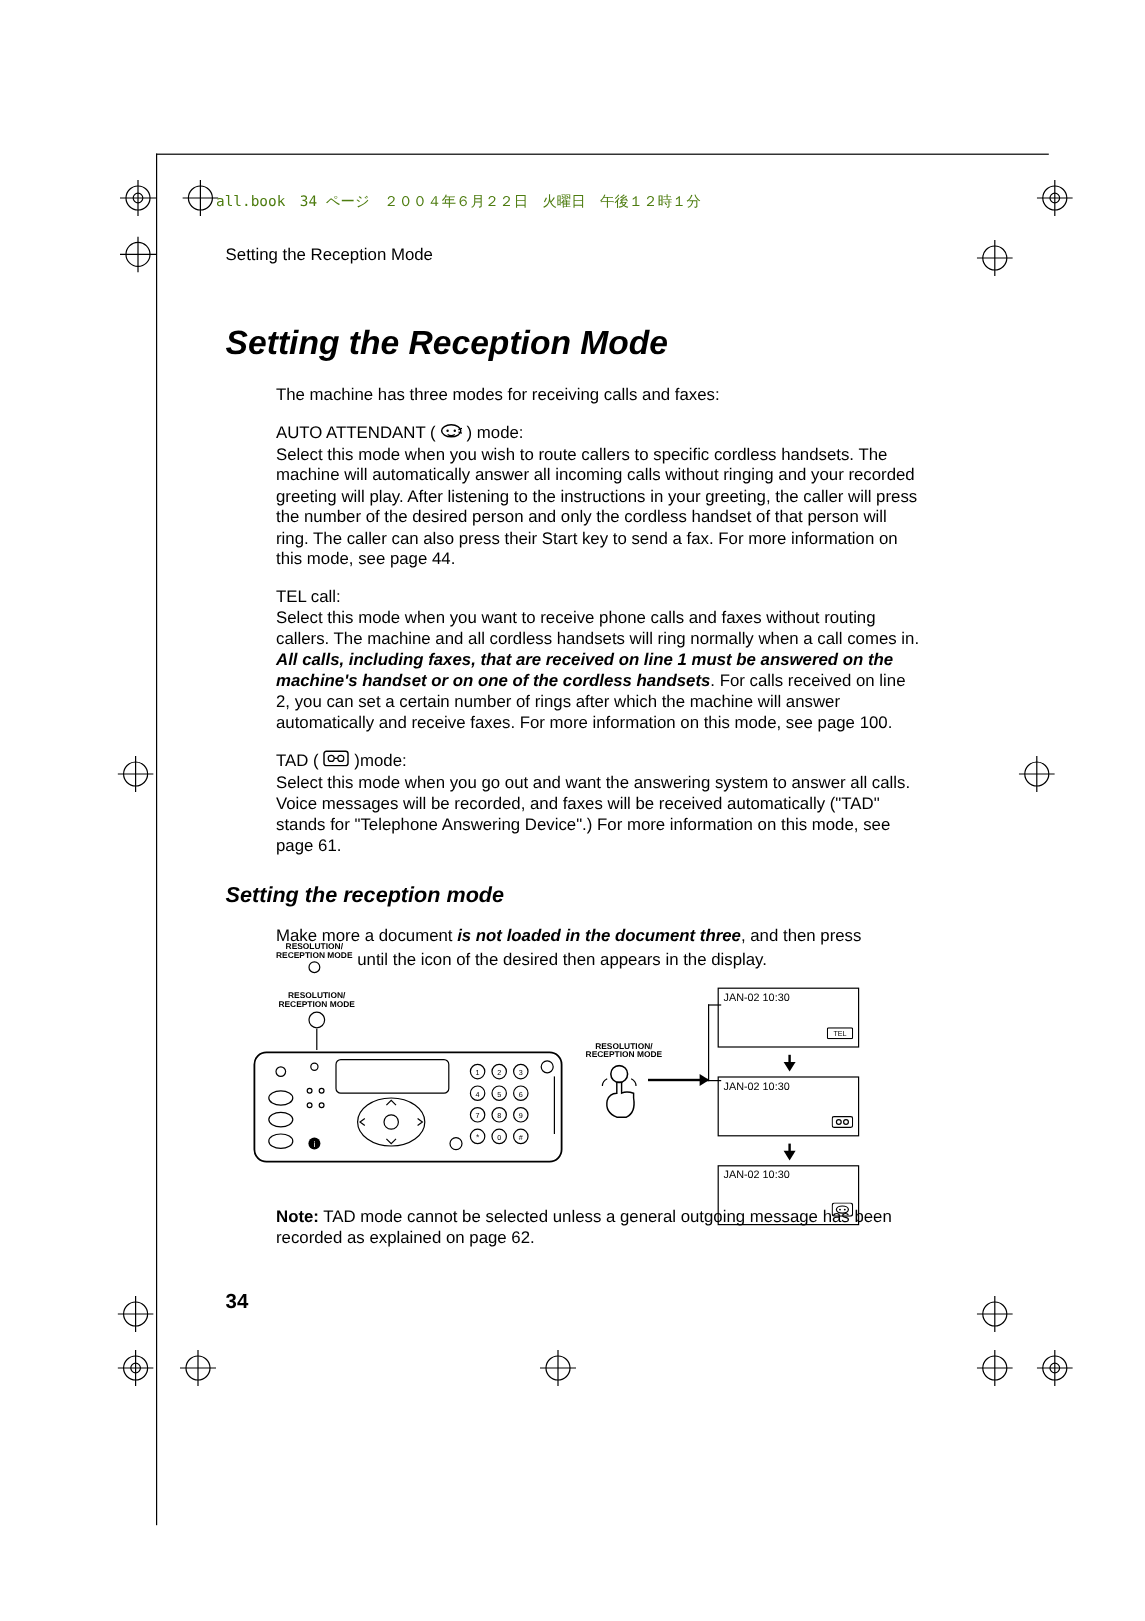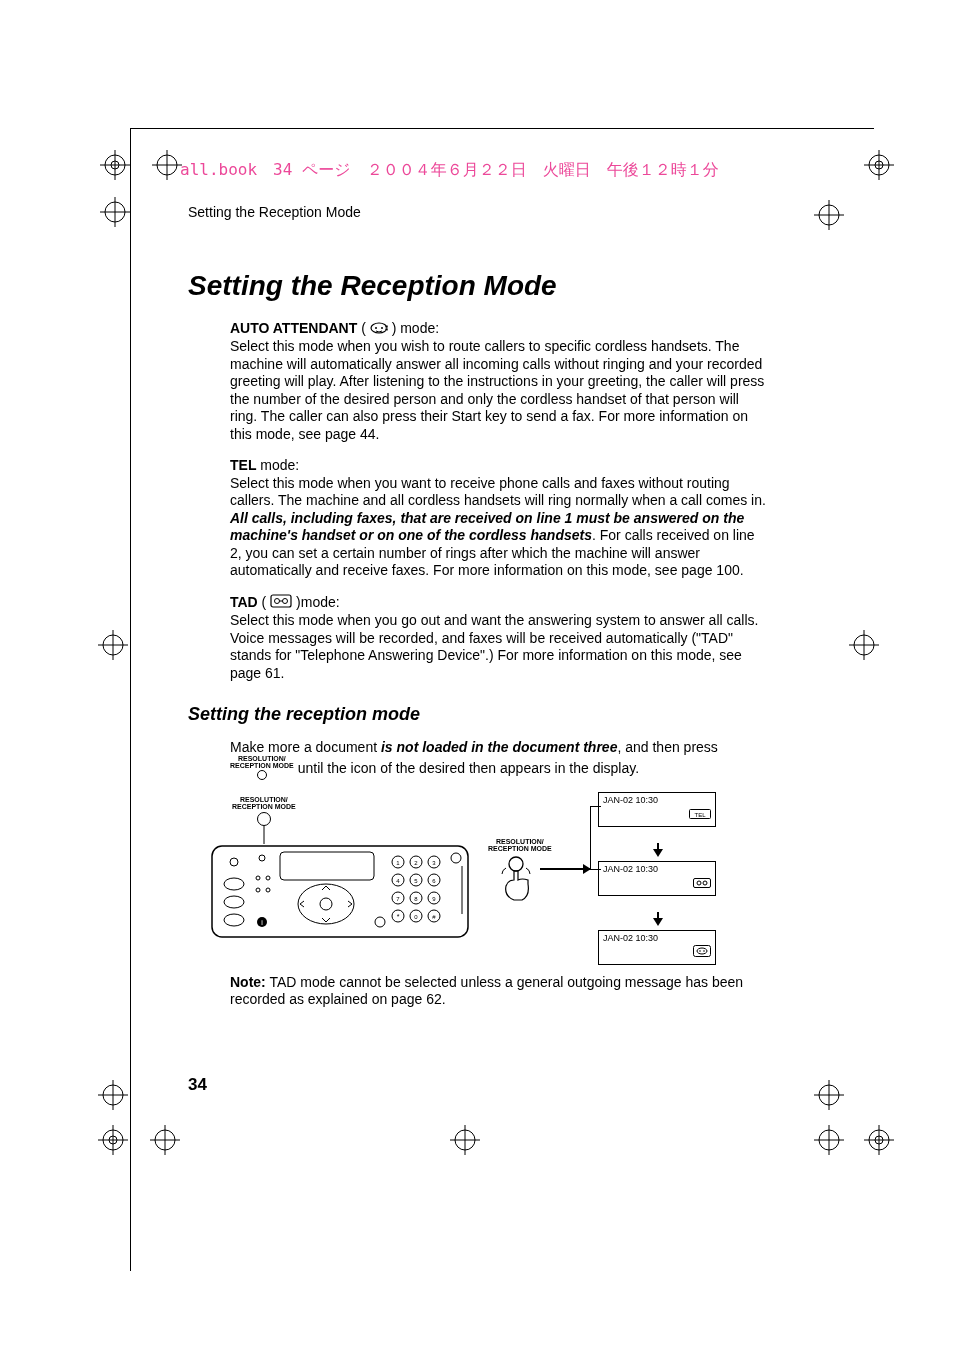--- a/index.html
+++ b/index.html
@@ -31,23 +31,23 @@
     position: absolute;
     top: 128px;
     bottom: 80px;
     left: 130px;
     border-left: 1px solid #000;
   }
   .book-header {
     position: absolute;
     top: 160px;
     left: 180px;
-    font-size: 16px;
+    font-size: 12px;
     font-family: "MS Gothic", monospace;
-    color: #ec4899;
+    color: #4d7c0f;
   }
   .page {
     position: absolute;
     top: 204px;
     left: 188px;
     width: 580px;
   }
   .page-header {
     font-size: 14px;
     margin-bottom: 50px;
@@ -57,21 +57,21 @@
     font-weight: bold;
     font-size: 28px;
     margin: 0 0 18px 0;
   }
   .body {
     margin-left: 42px;
     font-size: 14px;
     line-height: 1.25;
   }
   .body p { margin: 0 0 14px 0; }
-  .mode-label { font-weight: bold; }
+  .mode-label { font-weight: normal; }
   h2.subtitle {
     font-style: italic;
     font-weight: bold;
     font-size: 18px;
     margin: 22px 0 14px 0;
   }
   .inline-icon {
     display: inline-block;
     vertical-align: middle;
   }
@@ -167,27 +167,27 @@
     border-bottom: 5px solid transparent;
   }
   .diag-displays {
     position: absolute;
     top: -4px;
     left: 388px;
     width: 120px;
   }
   .display-box {
     width: 118px;
-    height: 35px;
+    height: 50px;
     border: 1px solid #000;
     font-size: 9px;
     position: relative;
     padding: 2px 4px;
     box-sizing: border-box;
-    margin-bottom: 22px;
+    margin-bottom: 12px;
   }
   .display-box .dtime { font-size: 9px; }
   .display-box .dicon {
     position: absolute;
     right: 4px;
     bottom: 3px;
   }
   .down-arrow {
     width: 0;
     height: 0;
@@ -332,36 +332,37 @@
 </div>
 
 <div class="book-header">all.book　34 ページ　２００４年６月２２日　火曜日　午後１２時１分</div>
 
 <div class="page">
   <div class="page-header">Setting the Reception Mode</div>
 
   <h1 class="title">Setting the Reception Mode</h1>
 
   <div class="body">
+    <p>The machine has three modes for receiving calls and faxes:</p>
 
     <p>
       <span class="mode-label">AUTO ATTENDANT</span><span> ( </span><span class="inline-icon">
         <svg width="18" height="12" viewBox="0 0 18 12">
             <ellipse cx="9" cy="6" rx="8" ry="5" fill="none" stroke="#000" stroke-width="1.2"></ellipse>
             <circle cx="6" cy="6" r="1" fill="#000"></circle>
             <circle cx="12" cy="6" r="1" fill="#000"></circle>
             <path d="M 6 9 Q 9 11 12 9" fill="none" stroke="#000" stroke-width="1"></path>
             <path d="M 15 5 L 18 4 M 15 7 L 18 8" stroke="#000" stroke-width="1"></path>
           </svg>
       </span><span> ) mode:</span><br>
       <span>Select this mode when you wish to route callers to specific cordless handsets. The machine will automatically answer all incoming calls without ringing and your recorded greeting will play. After listening to the instructions in your greeting, the caller will press the number of the desired person and only the cordless handset of that person will ring. The caller can also press their Start key to send a fax. For more information on this mode, see page 44.</span>
     </p>
 
     <p>
-      <span class="mode-label">TEL</span><span> mode:</span><br>
+      <span class="mode-label">TEL</span><span> call:</span><br>
       <span>Select this mode when you want to receive phone calls and faxes without routing callers. The machine and all cordless handsets will ring normally when a call comes in. </span><span class="bold italic">All calls, including faxes, that are received on line 1 must be answered on the machine's handset or on one of the cordless handsets</span><span>.  For calls received on line 2, you can set a certain number of rings after which the machine will answer automatically and receive faxes. For more information on this mode, see page 100.</span>
     </p>
 
     <p>
       <span class="mode-label">TAD</span><span> ( </span><span class="inline-icon">
         <svg width="22" height="14" viewBox="0 0 22 14">
             <rect x="1" y="1" width="20" height="12" rx="2" fill="none" stroke="#000" stroke-width="1.2"></rect>
             <circle cx="7" cy="7" r="2.5" fill="none" stroke="#000"></circle>
             <circle cx="15" cy="7" r="2.5" fill="none" stroke="#000"></circle>
             <line x1="9.5" y1="7" x2="12.5" y2="7" stroke="#000"></line>

